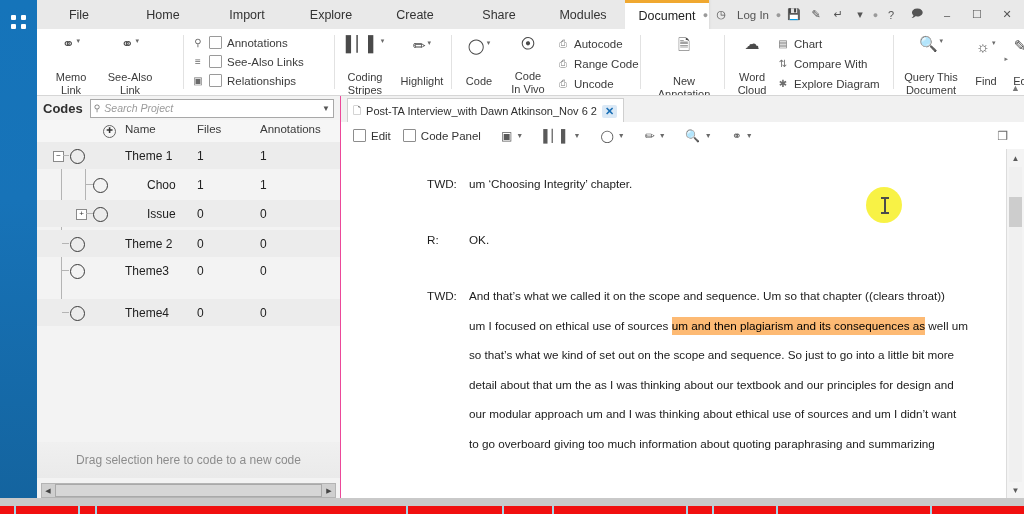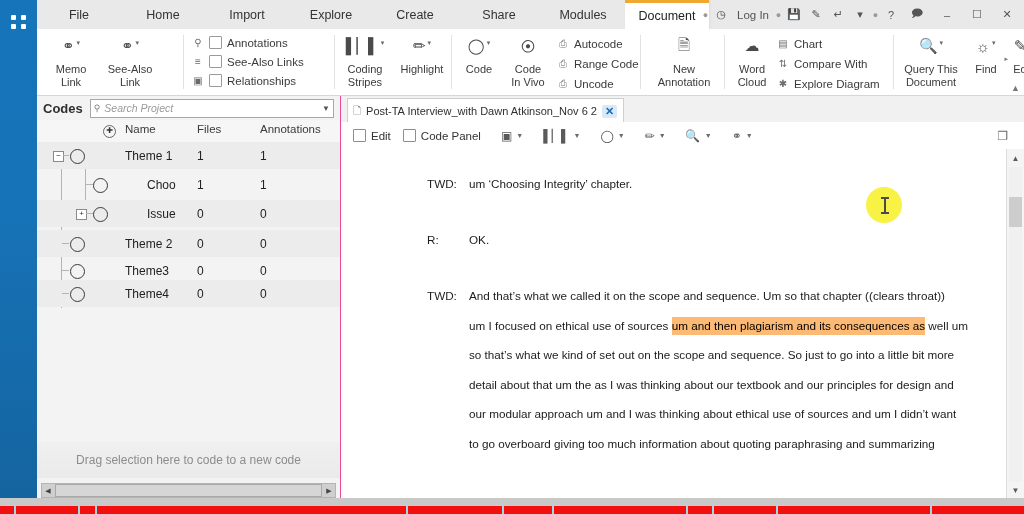--- a/index.html
+++ b/index.html
@@ -86,21 +86,21 @@
     width: 56px; height: 64px;
     display: flex; flex-direction: column; align-items: center;
     padding-top: 6px; box-sizing: border-box;
     cursor: default;
   }
   .bigbtn .glyph {
     height: 22px; display:flex; align-items:center; justify-content:center;
     color: #4a4a4a; font-size: 15px;
   }
   .bigbtn .lbl {
-    margin-top: 6px;
+    margin-top: 18px;
     font-size: 11px; color: #3b3b3b; text-align: center; line-height: 12.5px;
   }
   .chklist { display:flex; flex-direction: column; padding-top: 5px; gap: 2px; }
   .chkrow { display: flex; align-items: center; height: 17px; gap: 5px; }
   .chkrow .micon { width: 12px; text-align:center; font-size:10px; color:#6a6a6a; }
   .chkbox {
     width: 11px; height: 11px; border: 1px solid #9a9a9a; background: #fff;
     border-radius: 1px;
   }
   .chkrow .ctxt { font-size: 11.5px; color: #3b3b3b; white-space: nowrap; }
@@ -521,21 +521,21 @@
       </div>
 
       <div class="trow plain" style="top:115px;">
         <div class="tline" style="left:25px; top:13px; width:7px; height:1px;"></div>
         <div class="circ" style="left:33px; top:7px;"></div>
         <div class="tname" style="left:88px;">Theme3</div>
         <div class="tfiles">0</div>
         <div class="trefs">0</div>
       </div>
 
-      <div class="trow alt" style="top:138px;">
+      <div class="trow alt" style="top:157px;">
         <div class="tline" style="left:25px; top:13px; width:7px; height:1px;"></div>
         <div class="circ" style="left:33px; top:7px;"></div>
         <div class="tname" style="left:88px;">Theme4</div>
         <div class="tfiles">0</div>
         <div class="trefs">0</div>
       </div>
 
       <div class="dragzone">
         <span>Drag selection here to code to a new code</span>
       </div>

